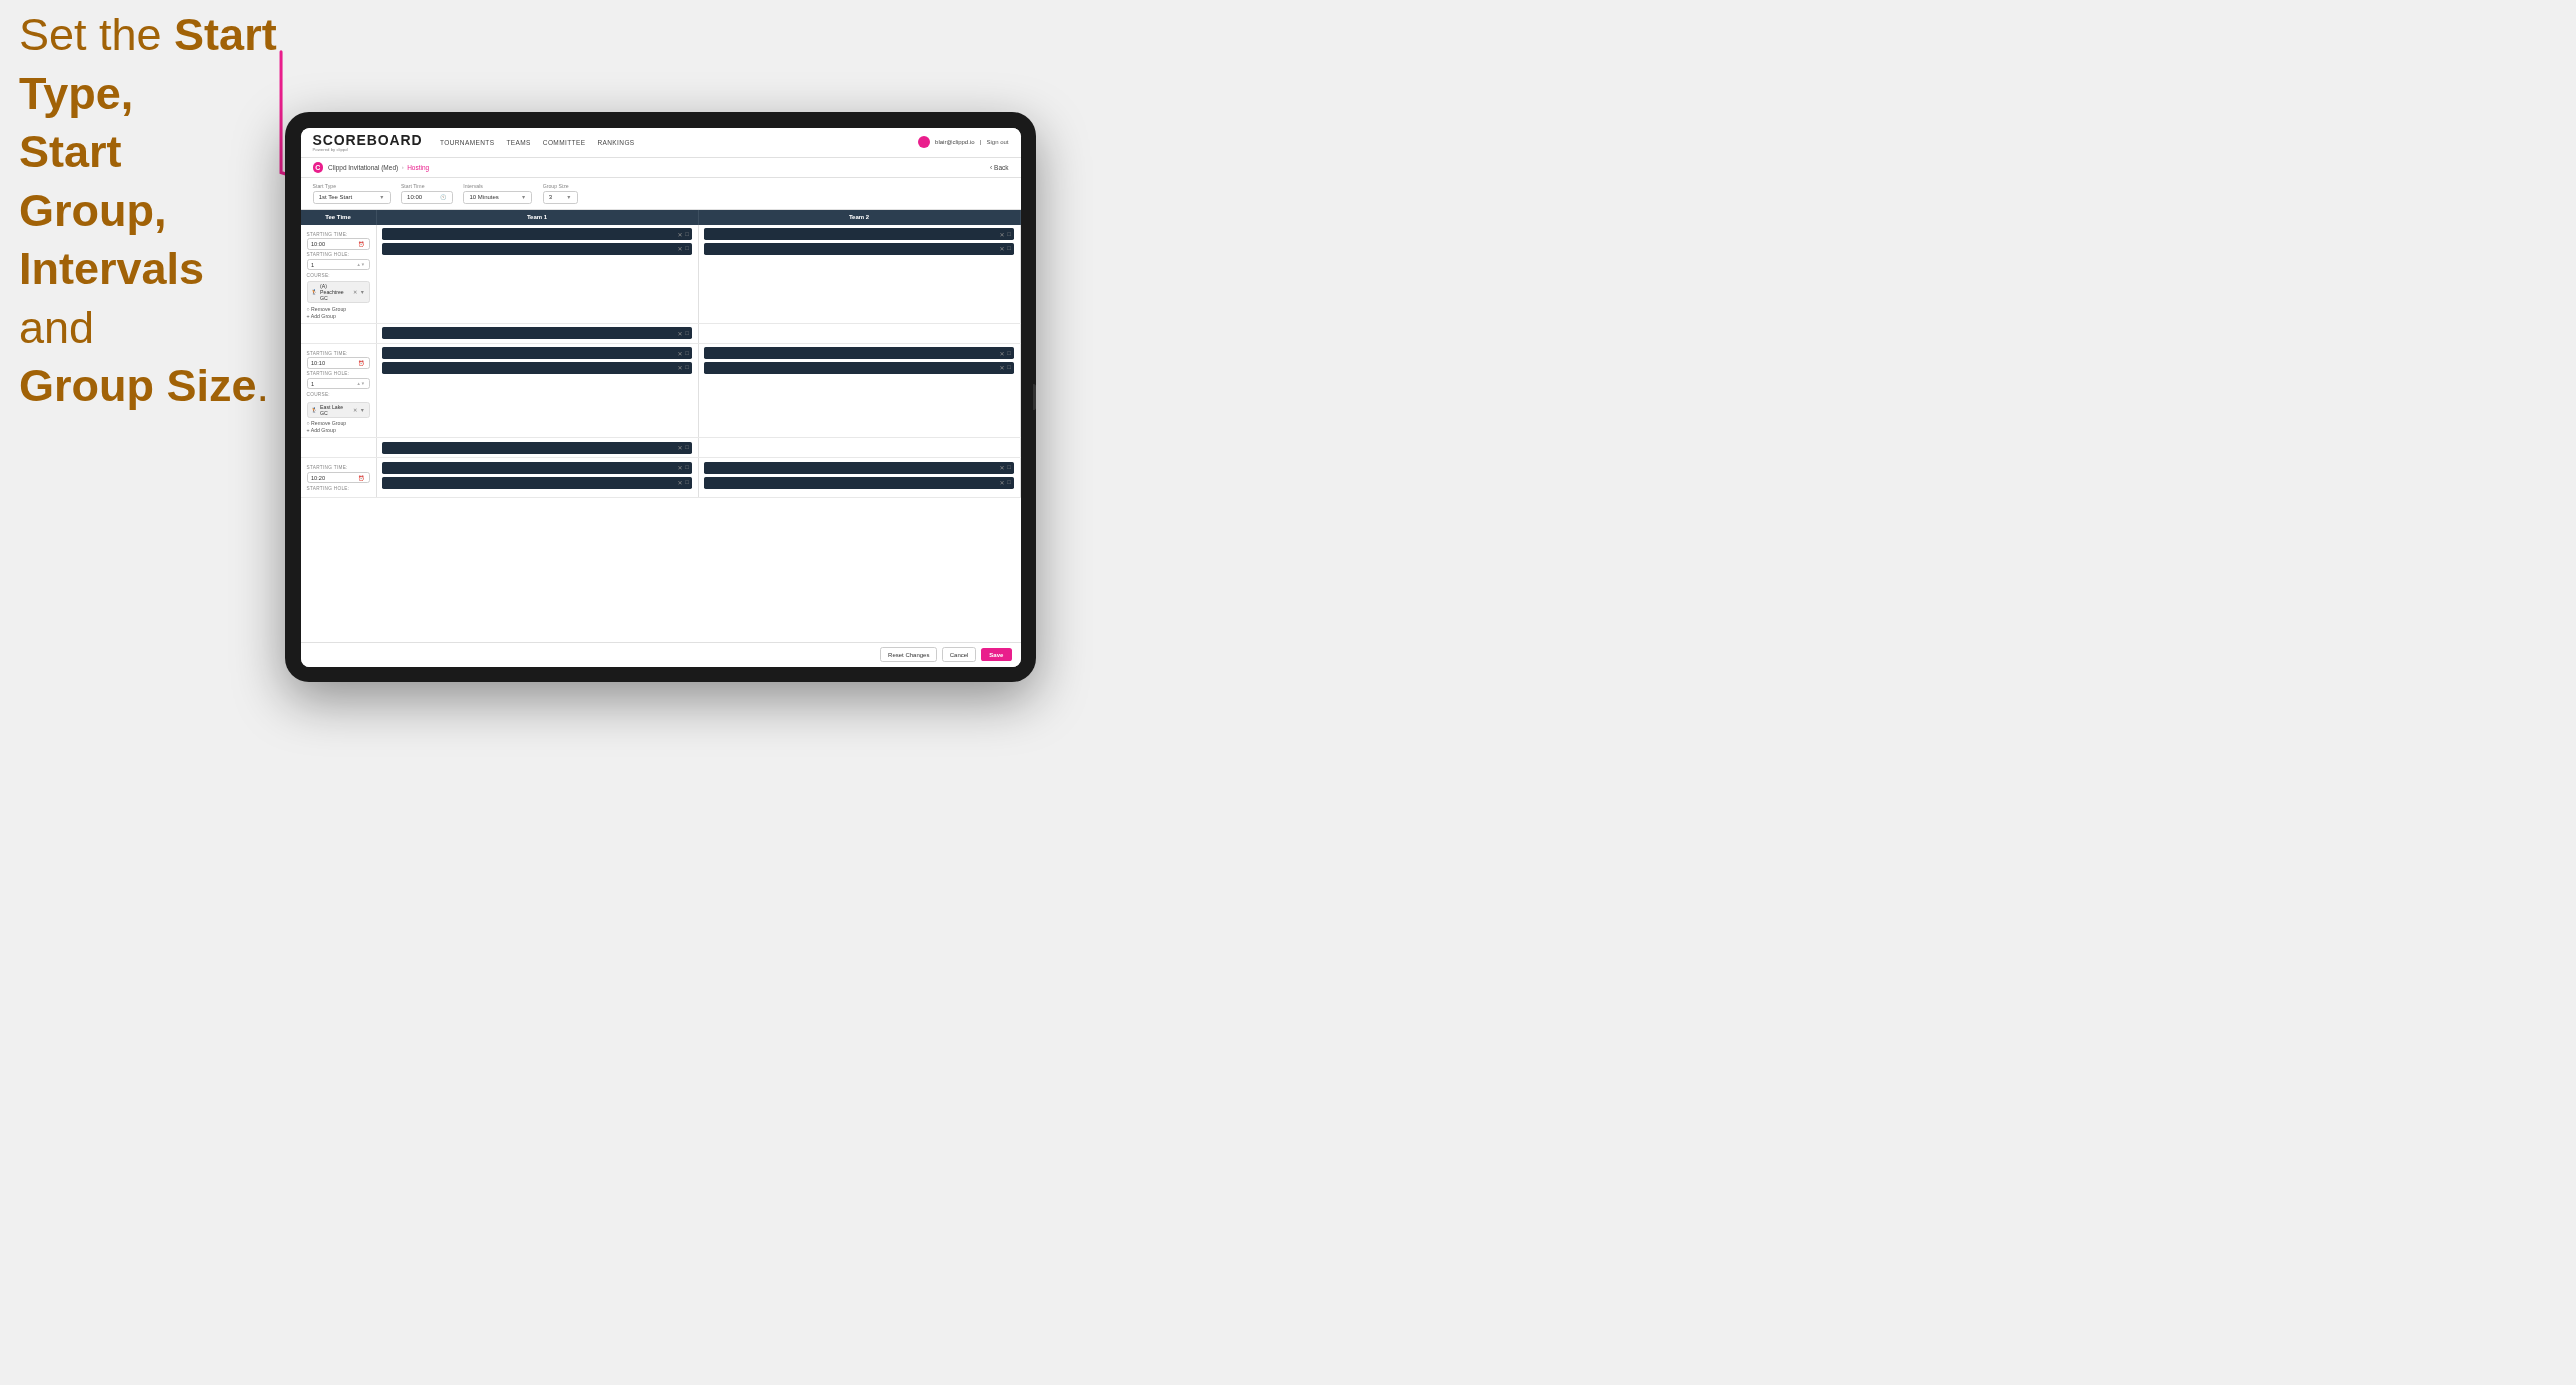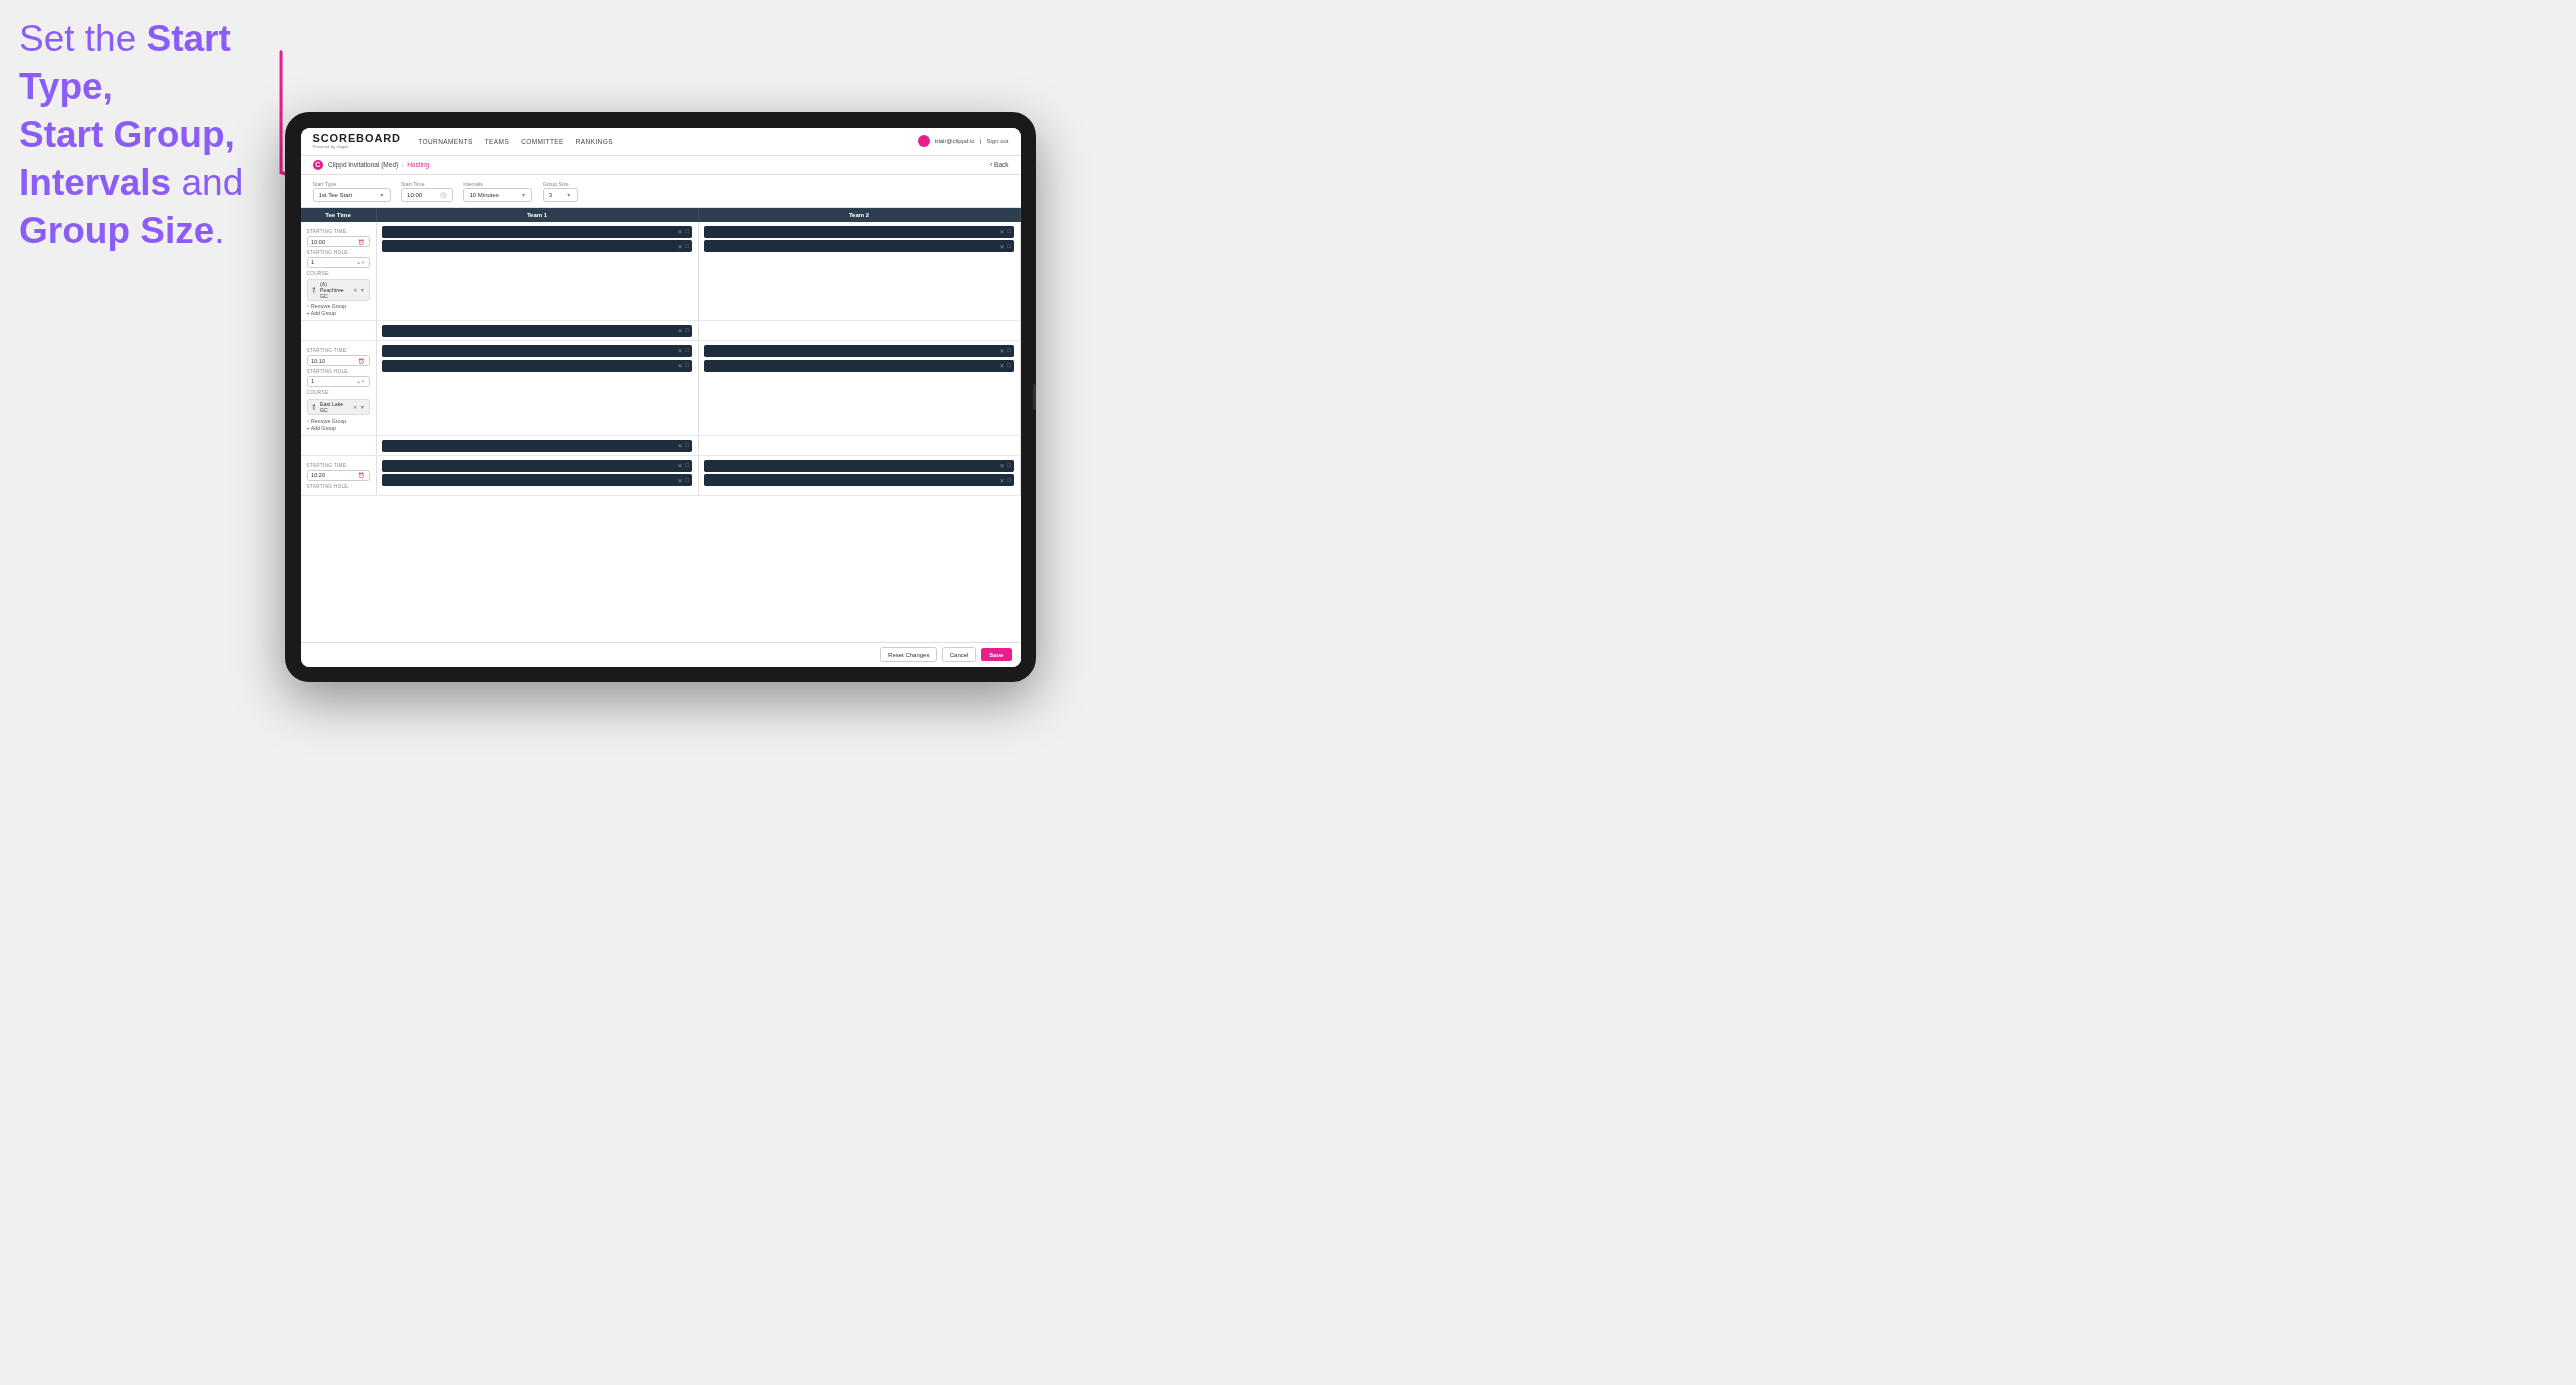--- a/index.html
+++ b/index.html
@@ -9,24 +9,24 @@
       width: 2576px;
       height: 1386px;
       position: relative;
       overflow: hidden;
     }
 
     
     .instruction-text {
       position: absolute;
       left: 19px;
-      top: 15px;
-      font-size: 37px;
+      top: 6px;
+      font-size: 45px;
       line-height: 1.3;
-      color: #8b5cf6;
+      color: #a16207;
       width: 259px;
     }
     .instruction-text strong {
       font-weight: 900;
     }
 
     
     .arrow-container {
       position: absolute;
       left: 259px;
@@ -67,21 +67,21 @@
       border-bottom: 0.9px solid #e0e0e0;
       background: #fff;
       min-height: 28px;
     }
     .logo-area {
       display: flex;
       flex-direction: column;
       margin-right: 17.3px;
     }
     .logo-text {
-      font-size: 11px;
+      font-size: 14px;
       font-weight: 900;
       letter-spacing: 0.9px;
       color: #222;
       line-height: 1;
     }
     .logo-sub {
       font-size: 4.3px;
       color: #888;
     }
     .nav-items {

